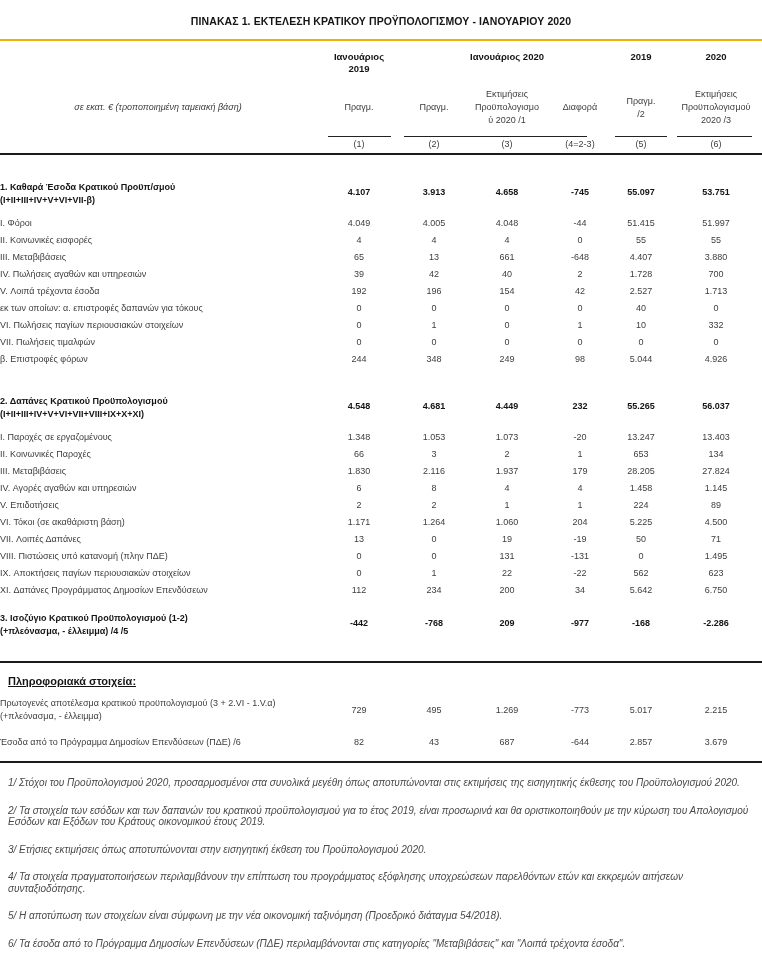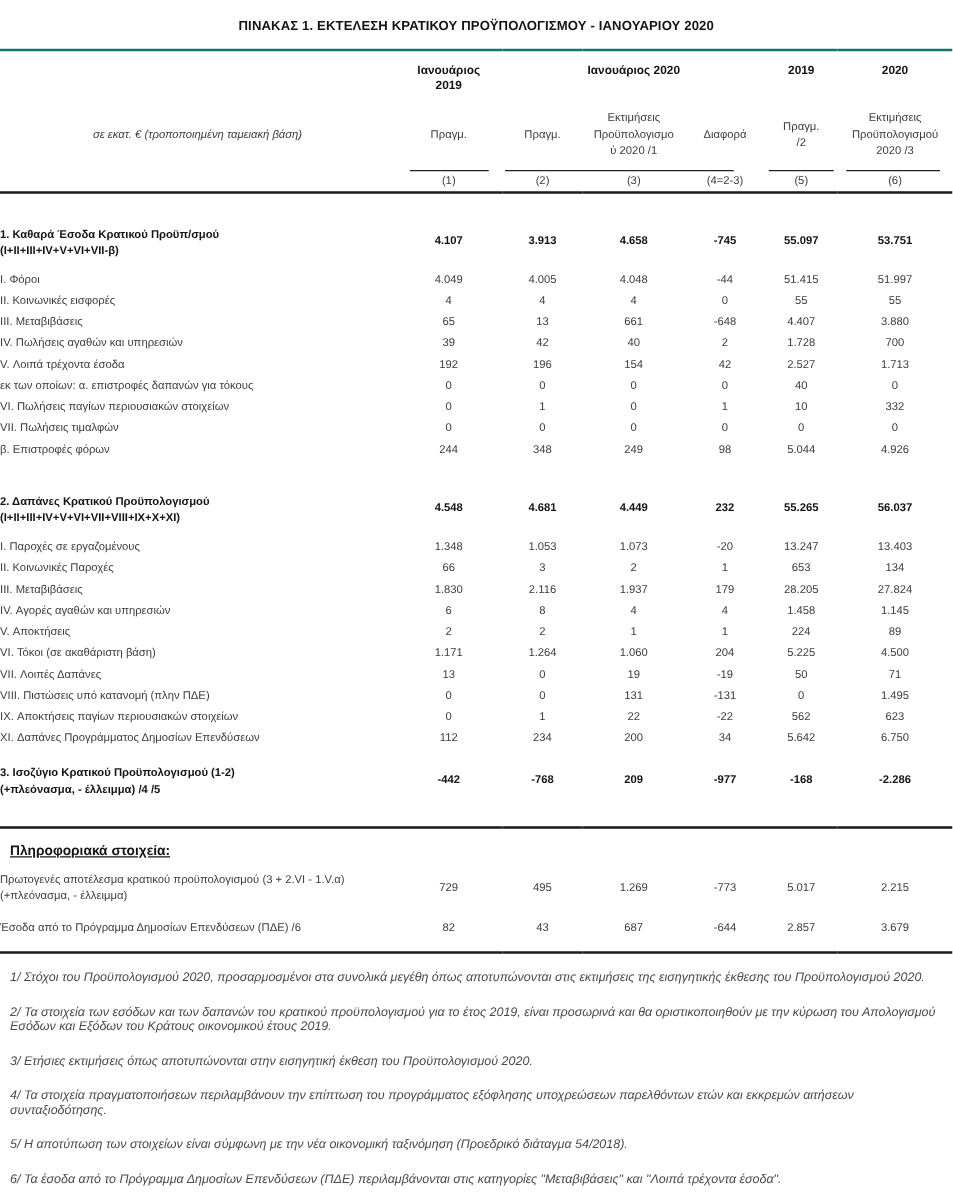--- a/index.html
+++ b/index.html
@@ -1,18 +1,18 @@
 <!DOCTYPE html>
 <html><head>
 <meta charset="utf-8">
 <style>
   html,body{margin:0;padding:0;background:#ffffff;}
   body{width:762px;height:962px;overflow:hidden;font-family:"Liberation Sans",sans-serif;-webkit-font-smoothing:antialiased;}
   .title{padding:15px 0 12px;text-align:center;font-size:10.5px;font-weight:700;color:#141414;letter-spacing:.1px;}
-  table.t{width:762px;table-layout:fixed;border-collapse:collapse;border-top:2px solid #0f766e;}
+  table.t{width:762px;table-layout:fixed;border-collapse:collapse;border-top:2px solid #eab308;}
   table.t td{font-size:9px;color:#3d3d3d;vertical-align:middle;padding:0;}
   td.lab{padding-left:8px;text-align:left;}
   td.num{text-align:center;}
   
   tr.grp td{vertical-align:top;padding-top:10px;height:33px;font-weight:700;color:#141414;text-align:center;font-size:9.5px;line-height:11.5px;}
   tr.sub td{vertical-align:middle;text-align:center;padding:4px 0 8px;line-height:13px;height:39px;}
   tr.sub td.unit{font-style:italic;}
   tr.rules td{height:2px;line-height:0;}
   .rule{border-top:1.5px solid #222;height:0;}
   .rule-1{margin:0 11px 0 12px;}
@@ -269,21 +269,21 @@
     <tr class="drow">
       <td class="lab">IV. Αγορές αγαθών και υπηρεσιών</td>
       <td class="num">6</td>
       <td class="num">8</td>
       <td class="num">4</td>
       <td class="num">4</td>
       <td class="num">1.458</td>
       <td class="num">1.145</td>
     </tr>
     <tr class="drow">
-      <td class="lab">V. Αποκτήσεις</td>
+      <td class="lab">V. Επιδοτήσεις</td>
       <td class="num">2</td>
       <td class="num">2</td>
       <td class="num">1</td>
       <td class="num">1</td>
       <td class="num">224</td>
       <td class="num">89</td>
     </tr>
     <tr class="drow">
       <td class="lab">VI. Τόκοι (σε ακαθάριστη βάση)</td>
       <td class="num">1.171</td>

